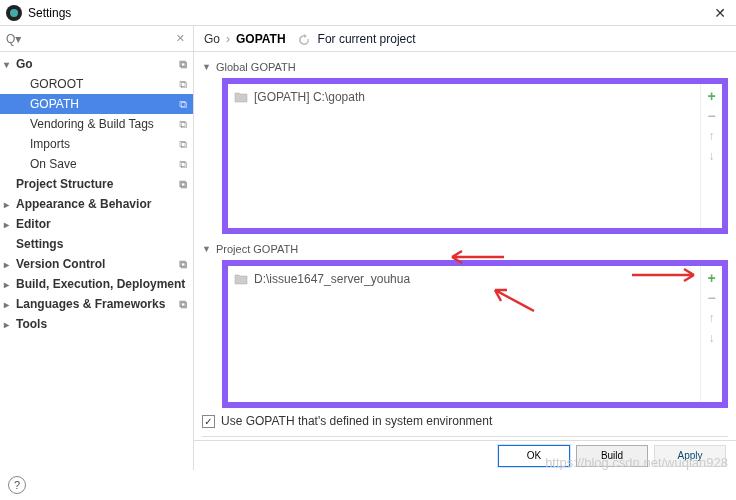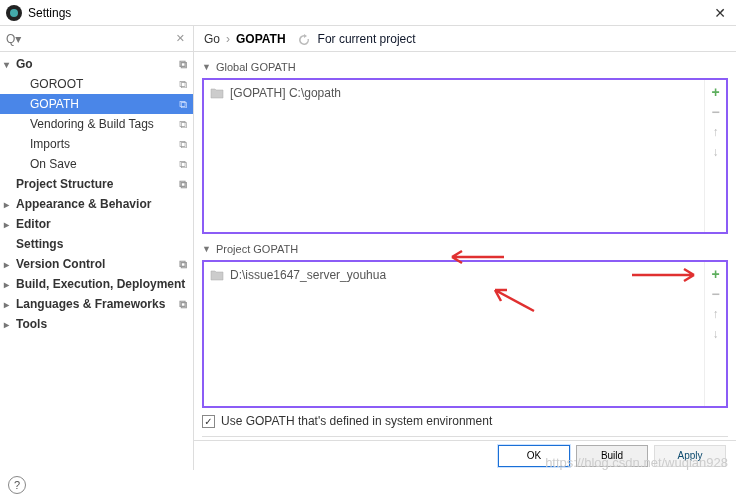--- a/index.html
+++ b/index.html
@@ -26,21 +26,21 @@
 .main { flex:1; display:flex; flex-direction:column; }
 .breadcrumb { height:26px; border-bottom:1px solid #ddd; display:flex; align-items:center; padding:0 10px; font-size:12px; gap:6px;}
 .crumb-top { color:#333; }
 .crumb-sep { color:#999; }
 .crumb-cur { font-weight:bold; }
 .crumb-hint { color:#0f172a; display:flex; align-items:flex-end; gap:8px; margin-left:6px;}
 .reset-icon { width:12px; height:12px; display:inline-block;}
 .content { flex:1; overflow:auto; padding: 6px 8px 4px 8px; position:relative;}
 .section-head { font-size:11px; color:#555; display:flex; align-items:center; gap:4px; height:18px;}
 .disclose { font-size:9px; color:#777; width:10px; display:inline-block;}
-.list-box { border:2px solid #8b5cf6; height:156px; display:flex; margin-top:2px; margin-bottom:6px;}
+.list-box { border:6px solid #8b5cf6; height:156px; display:flex; margin-top:2px; margin-bottom:6px;margin-left:20px;}
 .list-box.small { height:148px; }
 .list-body { flex:1; padding:4px 6px; font-size:12px; color:#555; overflow:auto;}
 .list-row { display:flex; align-items:center; gap:6px; height:18px;}
 .folder-icon { width:14px; height:12px; display:inline-block;}
 .list-side { width:22px; border-left:1px solid #eee; display:flex; flex-direction:column; align-items:center; padding-top:4px; gap:4px;}
 .side-btn { width:16px; height:16px; display:flex; align-items:center; justify-content:center; font-size:14px; font-weight:bold; cursor:pointer;}
 .side-btn.plus { color:#5dae5d; }
 .side-btn.minus { color:#bbb; }
 .side-btn.arrow { color:#bbb; font-size:12px;}
 .checkbox-row { display:flex; align-items:center; gap:6px; font-size:12px; color:#333; margin:4px 0 8px 0;}

